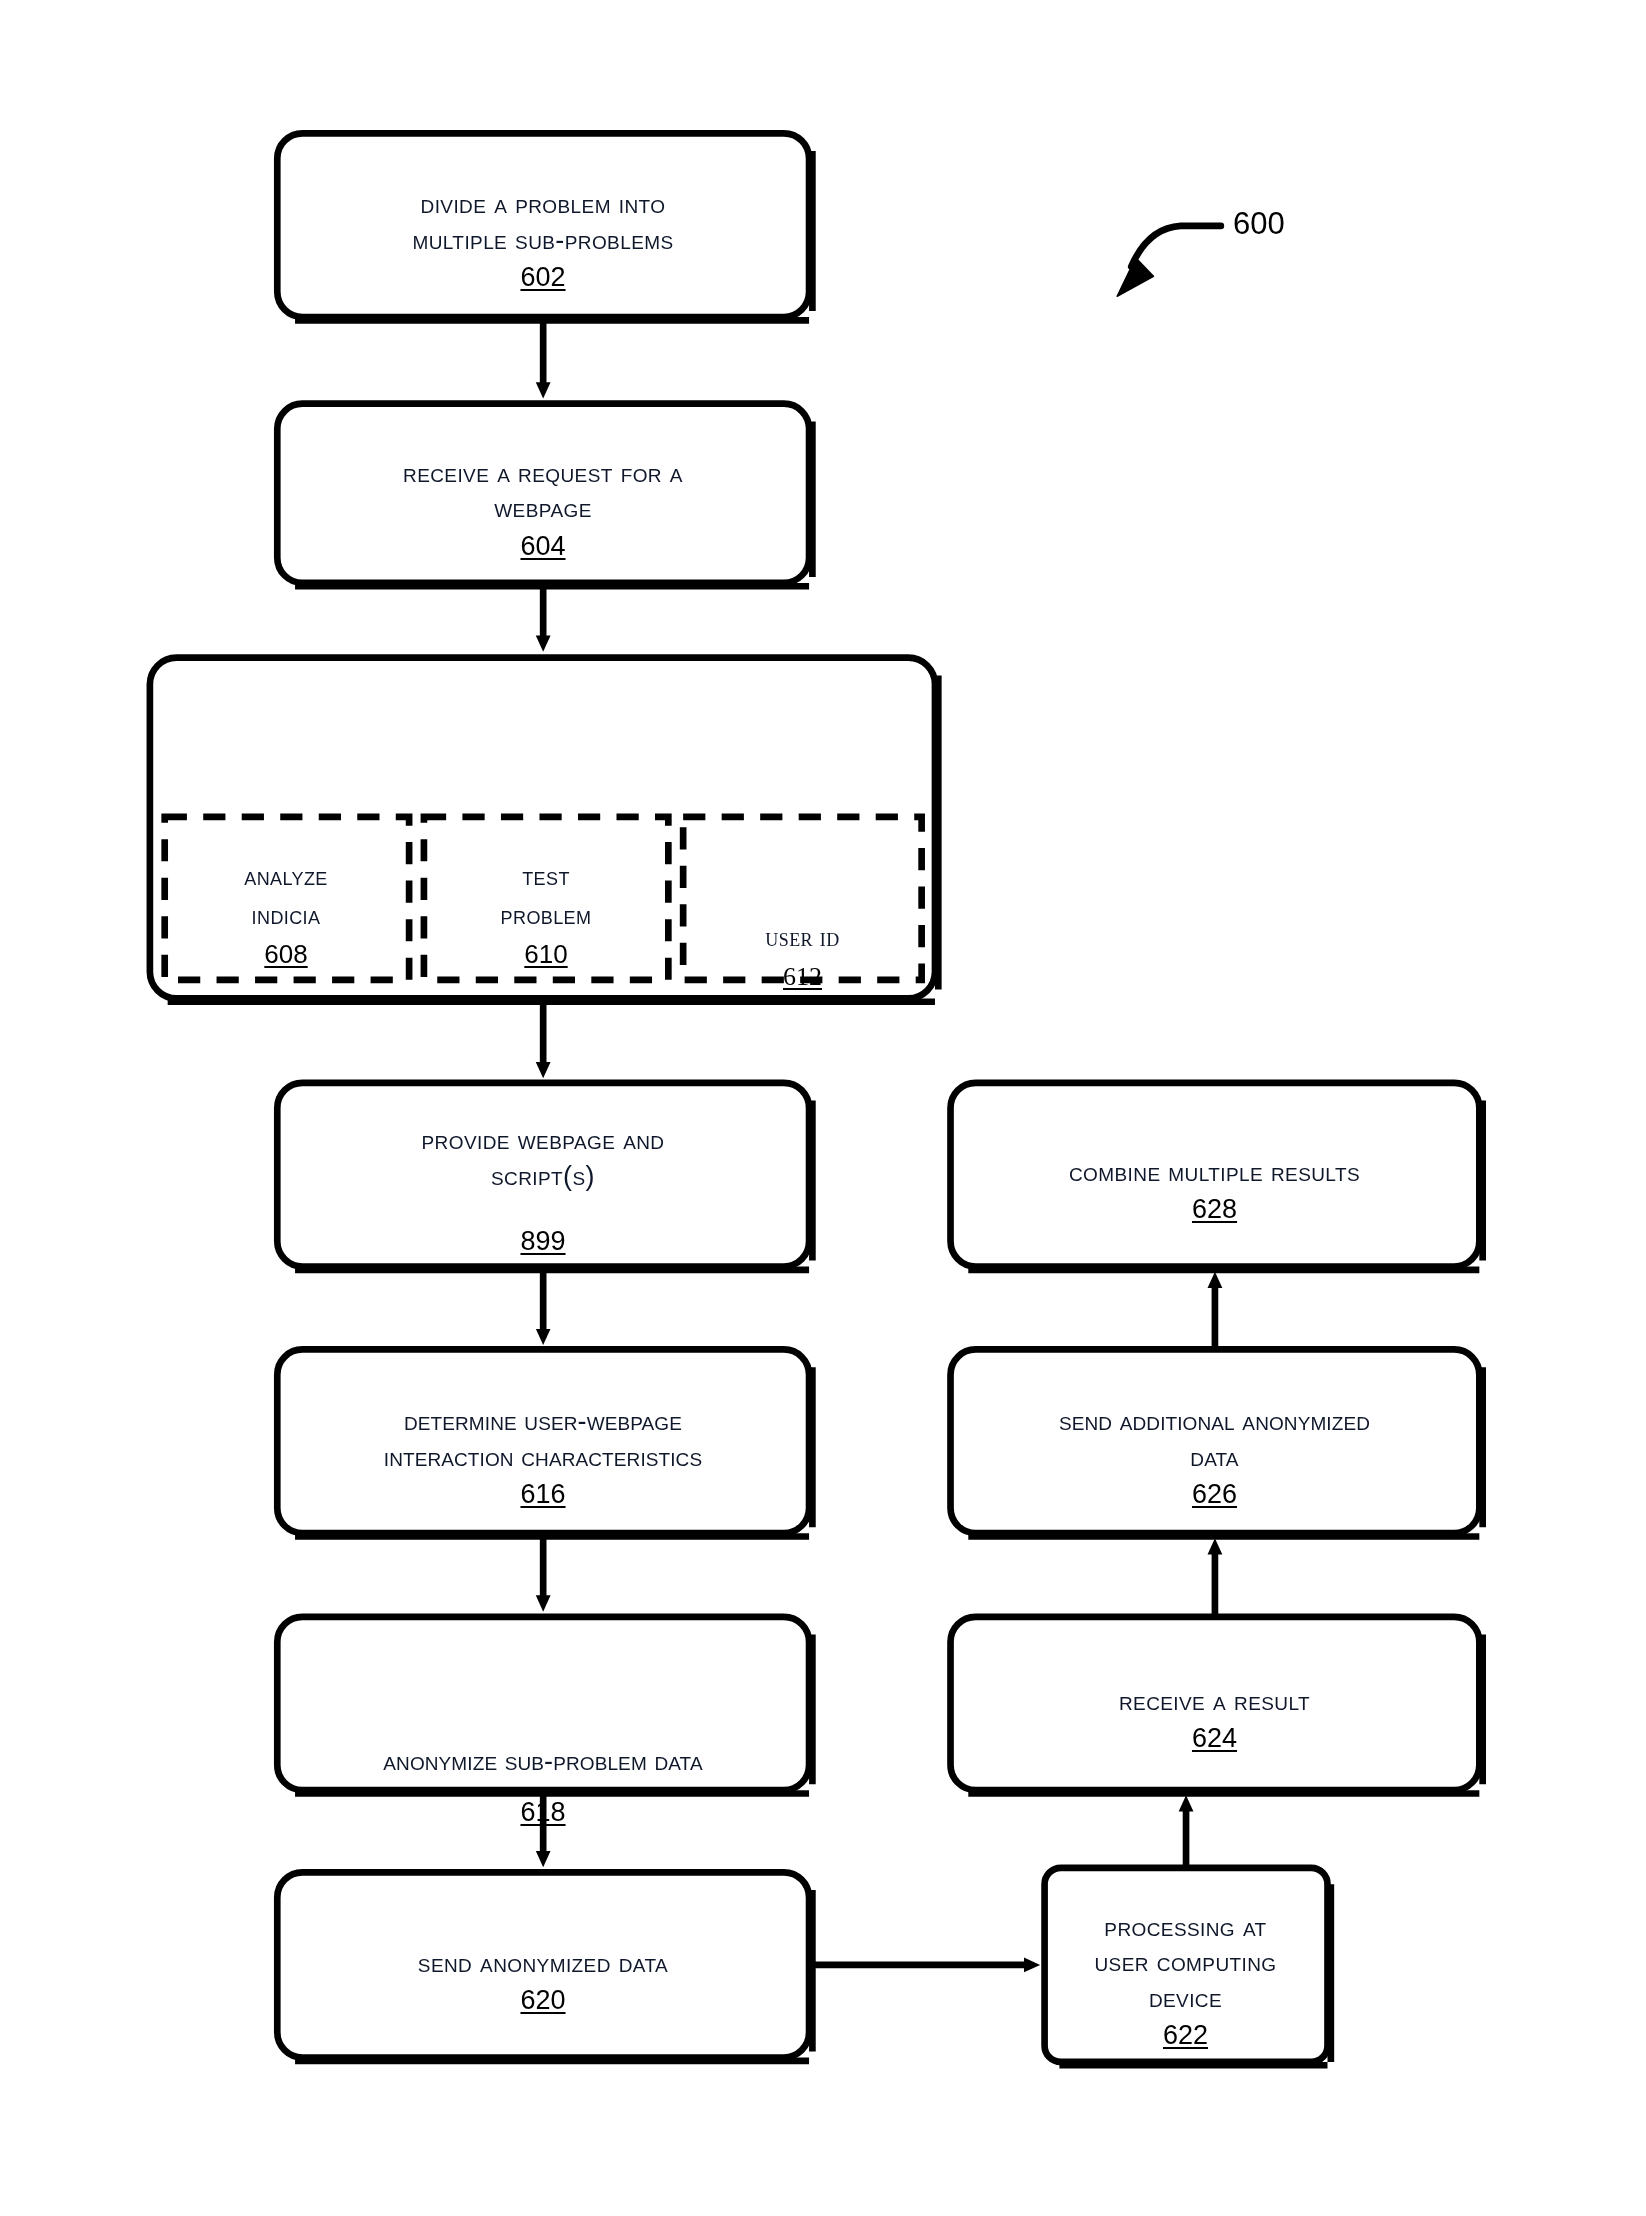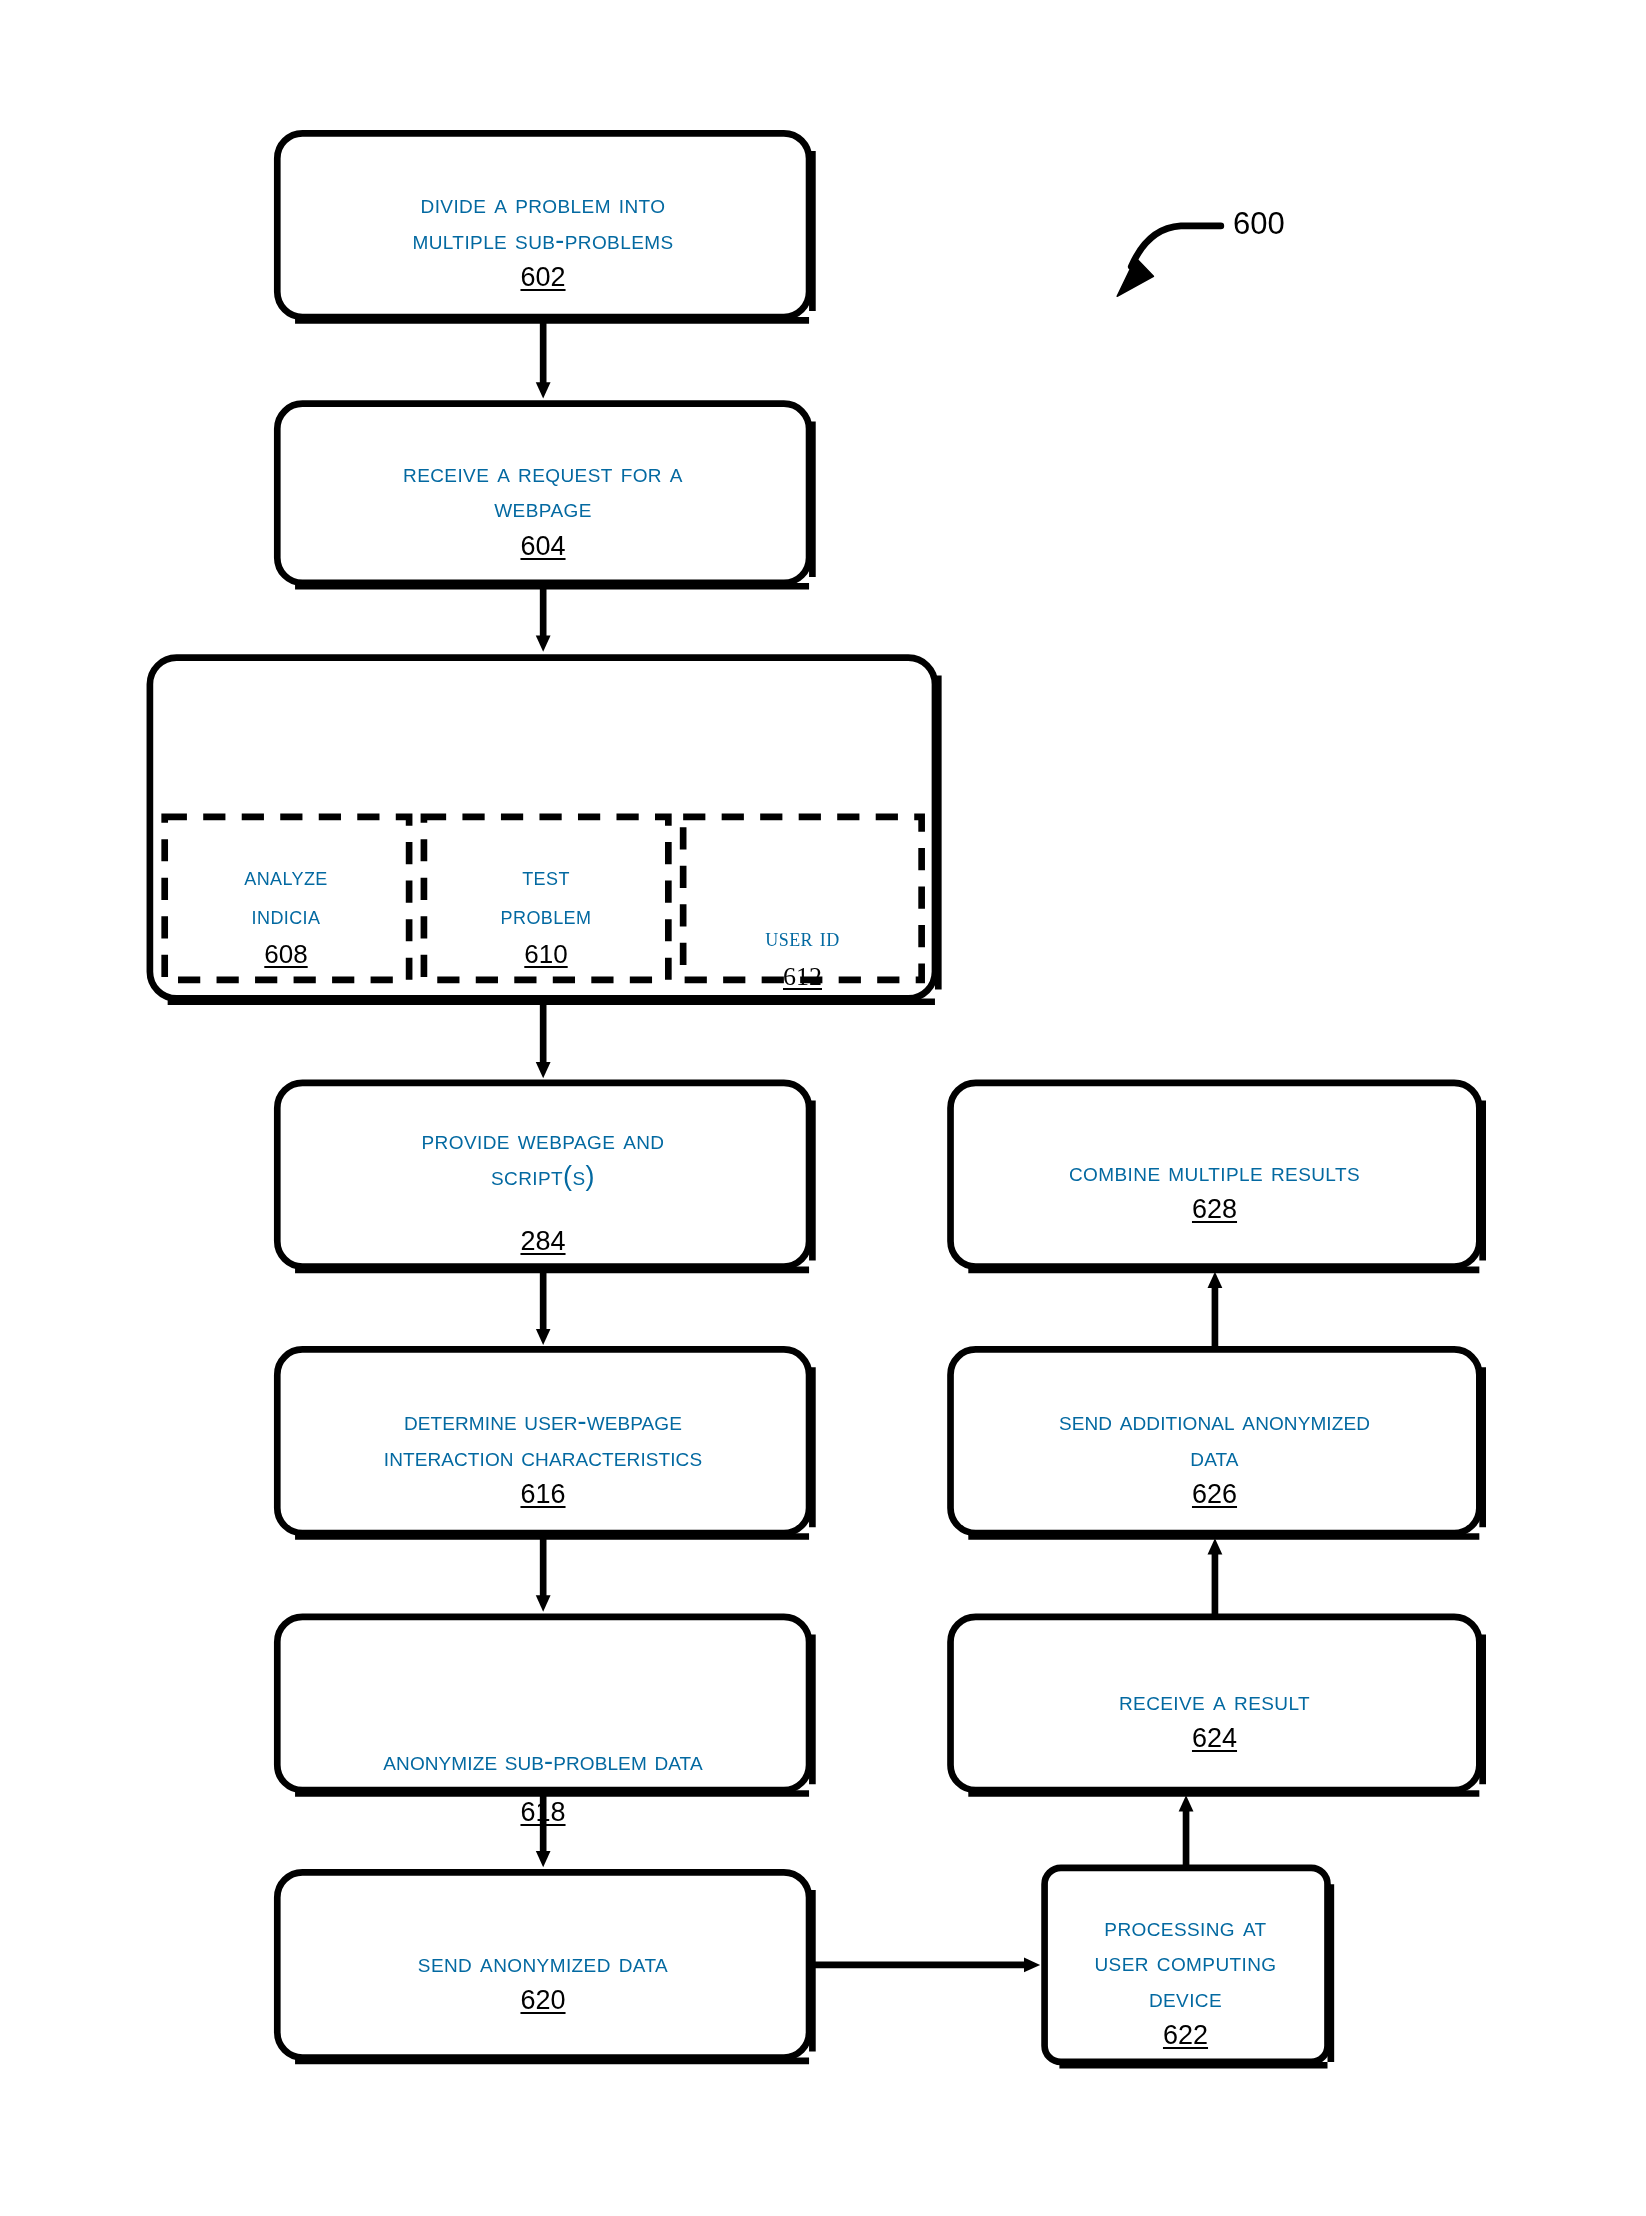--- a/index.html
+++ b/index.html
@@ -36,21 +36,21 @@
     z-index: 2;
   }
   .box-label {
     
     font-variant: small-caps;
     text-transform: lowercase;
     font-size: 27px;
     line-height: 1.32;
     letter-spacing: 0.4px;
     white-space: pre-line;
-    color: #0369a1;
+    color: #0f172a;
     margin-top: 32px;
   }
   .box-label.wide { letter-spacing: 0.1px; }
   .box-ref {
     font-size: 27px;
     line-height: 1.28;
     text-decoration: underline;
     text-underline-offset: 3px;
     text-decoration-thickness: 2.2px;
     margin-top: 1.5px;
@@ -169,21 +169,21 @@
   </div>
 
   <div class="flow-box sub-box" style="left:683px; top:859px; width:239px; height:163px;font-family:Liberation Serif, serif;">
     <div class="box-label">User ID</div>
     <div class="box-ref">612</div>
   </div>
 
   <div class="flow-box" style="left:277px; top:1083px; width:532px; height:184px;gap:28px;">
     <div class="box-label">Provide Webpage and
 Script(s)</div>
-    <div class="box-ref">284</div>
+    <div class="box-ref">899</div>
   </div>
 
   <div class="flow-box" style="left:277px; top:1350px; width:532px; height:184px;">
     <div class="box-label wide">Determine User-webpage
 Interaction Characteristics</div>
     <div class="box-ref">616</div>
   </div>
 
   <div class="flow-box" style="left:277px; top:1684px; width:532px; height:173px;gap:14px;">
     <div class="box-label wide">Anonymize Sub-problem Data</div>

